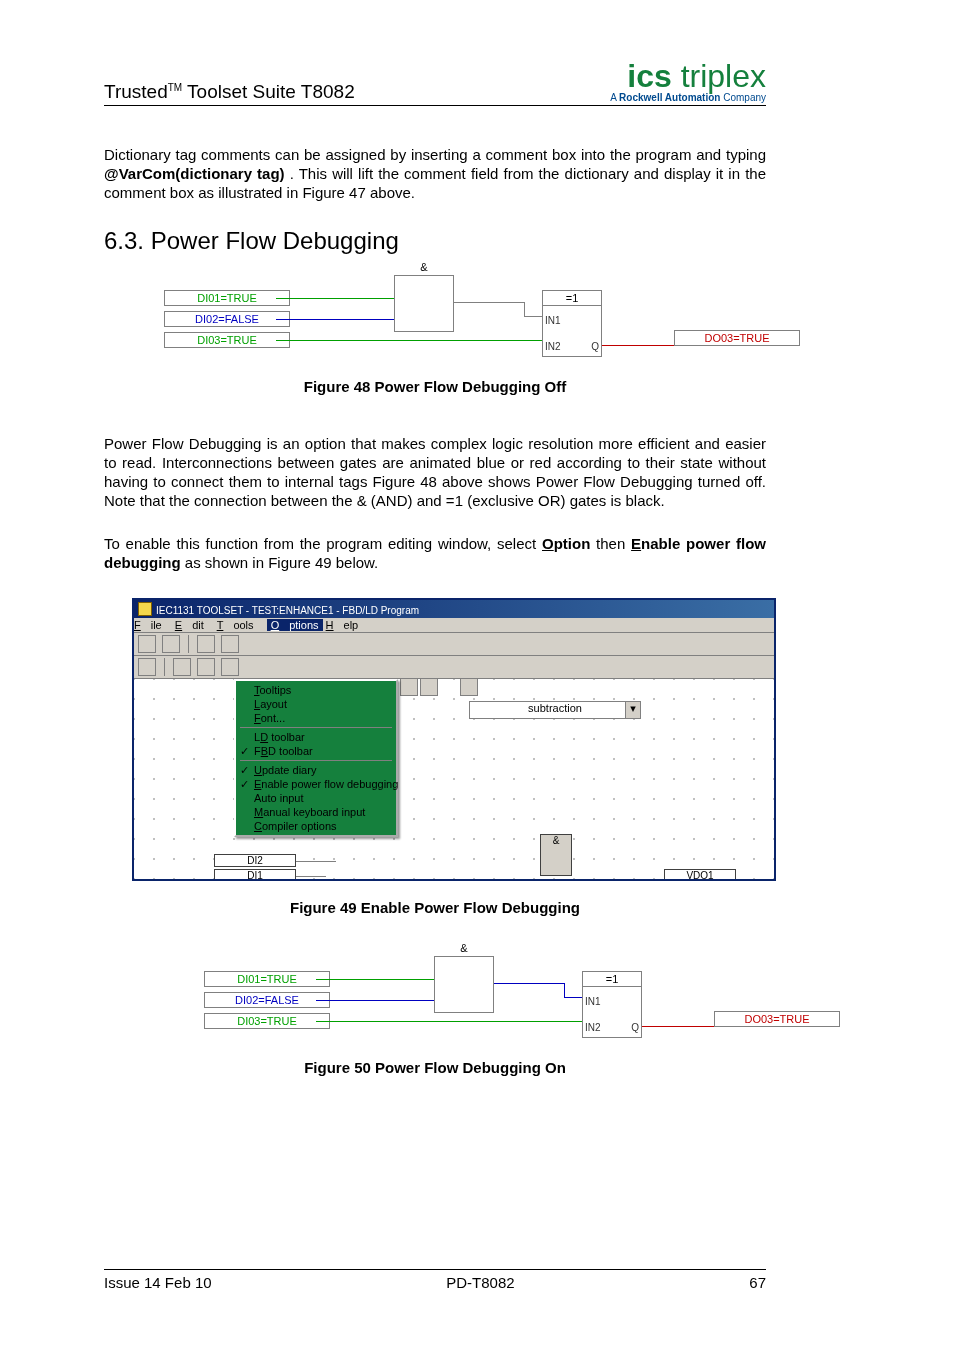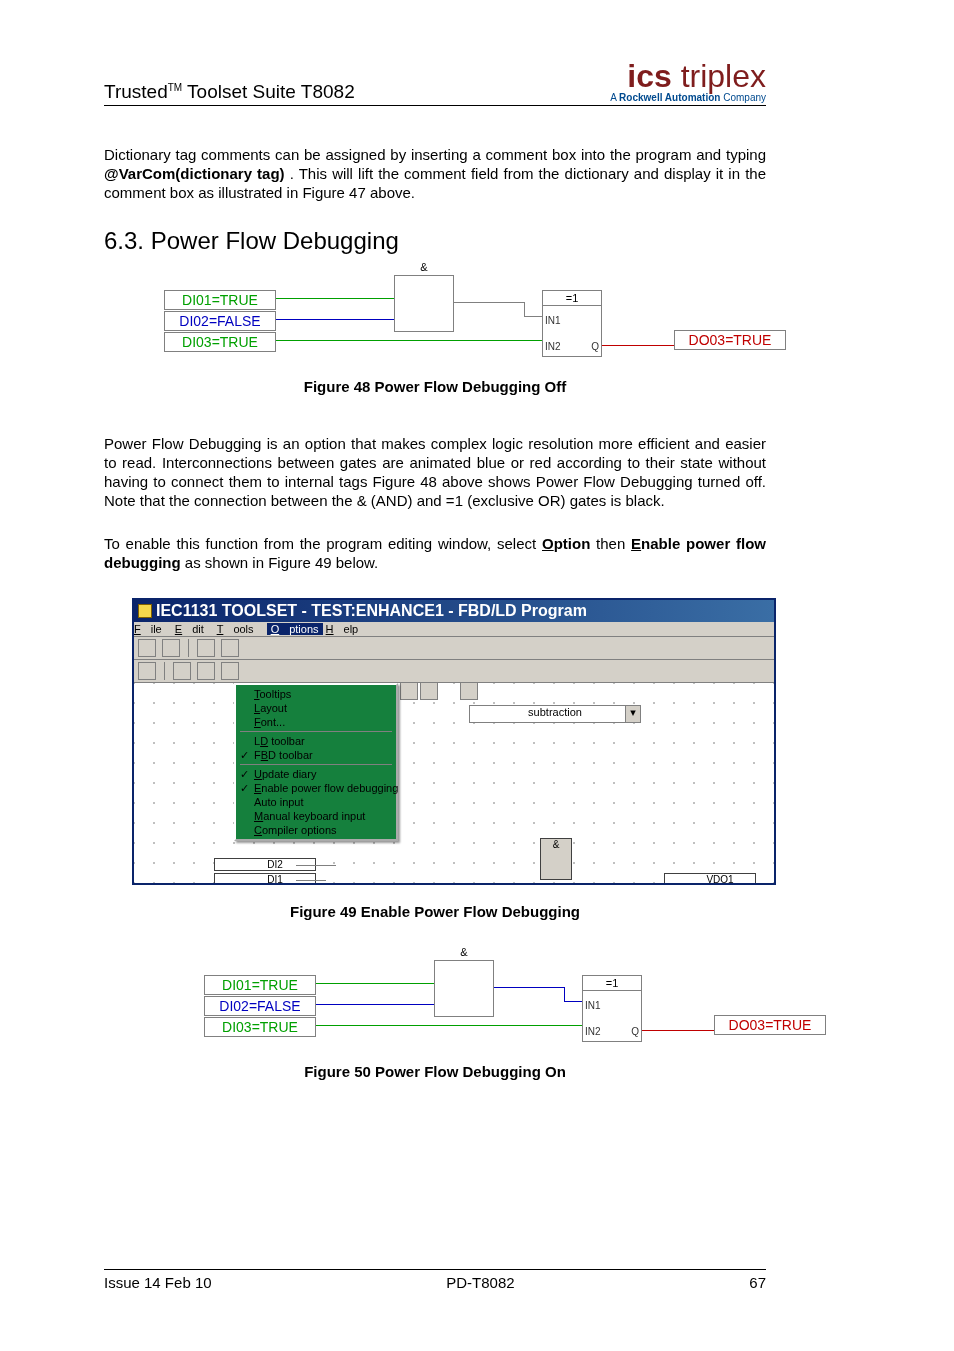--- a/index.html
+++ b/index.html
@@ -27,21 +27,21 @@
   .header-left {
     font-size: 19px;
   }
   .tm { font-size: 10px; vertical-align: super; }
   .brand {
     text-align: right;
   }
   .brand-top {
     font-size: 32px;
     font-weight: bold;
-    color: #7f1d1d;
+    color: #15803d;
     line-height: 1;
   }
   .brand-top .ics-bold { font-weight: 900; }
   .brand-top .triplex { font-weight: 300; }
   .brand-sub {
     font-size: 10px;
     color: #004a8f;
   }
   .brand-sub .rockwell { font-weight: bold; }
   .body-text {
@@ -63,23 +63,23 @@
   }
   .logic {
     position: relative;
     width: 640px;
     height: 85px;
   }
   .io-box {
     position: absolute;
     border: 1px solid #808080;
     background: #fff;
-    font-size: 14px;
+    font-size: 11px;
     text-align: center;
-    padding: 1px 0;
+    padding: 1px 7px;
     width: 110px;
   }
   .io-true { color: #00a000; }
   .io-false { color: #0000c0; }
   .io-out  { color: #c00000; }
   .gate {
     position: absolute;
     border: 1px solid #808080;
     background: #fff;
     font-size: 11px;
@@ -100,23 +100,23 @@
   .appwin {
     border: 2px solid #0a246a;
     width: 640px;
     margin-left: 28px;
     font-size: 11px;
     background:#fff;
   }
   .titlebar {
     background: linear-gradient(to right,#0a246a,#3a6ea5);
     color:#fff;
-    font-weight:bold;
+    font-weight:normal;
     padding:2px 4px;
-    font-size:16px;
+    font-size:10px;
   }
   .titlebar .appicon {
     display:inline-block;
     width:12px;height:12px;
     background:#f5d84c;
     border:1px solid #806000;
     margin-right:4px;
     vertical-align:-2px;
   }
   .menubar {
@@ -193,21 +193,20 @@
     font-size:10px;
     text-align:center;
     background:#d4d0c8;
   }
   .var-box {
     position:absolute;
     border:1px solid #404040;
     background:#fff;
     font-size:10px;
     text-align:center;
-    padding-left:20px;
   }
   .footer {
     position:absolute;
     left:104px; right:104px; bottom:60px;
     border-top:1px solid #000;
     display:flex;
     justify-content:space-between;
     font-size:15px;
     padding-top:4px;
   }

